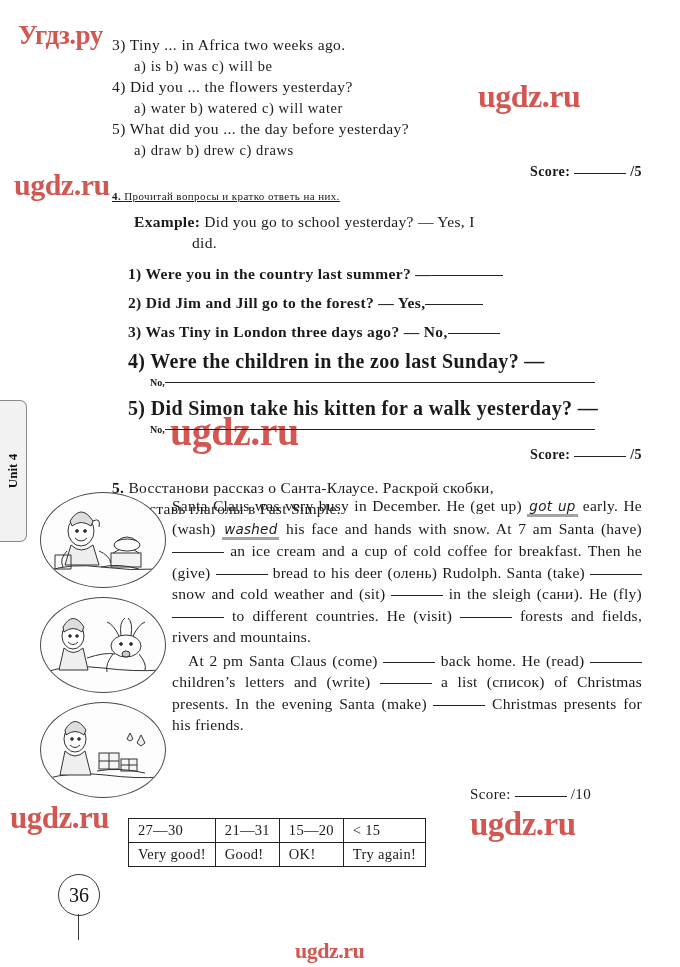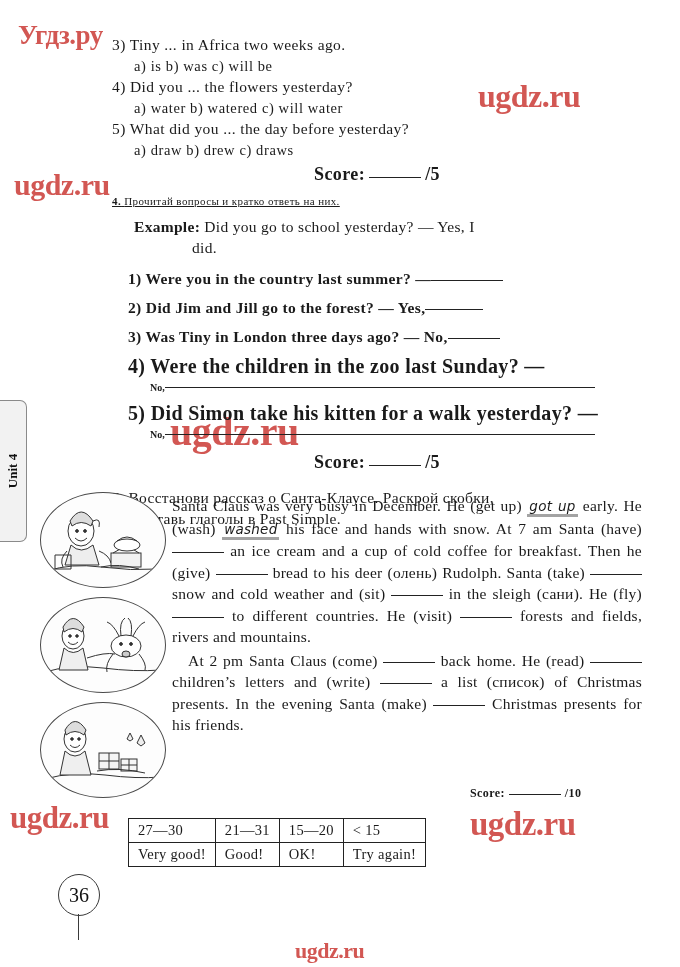--- a/index.html
+++ b/index.html
@@ -80,22 +80,22 @@
     white-space: nowrap;
   }
   .sub {
     font-size: 14.5px;
     line-height: 20px;
     letter-spacing: 0.6px;
     padding-left: 22px;
     white-space: nowrap;
   }
   .score {
-    text-align: center;
-    font-size: 18px;
+    text-align: right;
+    font-size: 14px;
     font-weight: bold;
     letter-spacing: 0.4px;
     margin-top: 4px;
   }
   .score .blank {
     display: inline-block;
     width: 52px;
     border-bottom: 1px solid #222;
     margin: 0 4px;
     vertical-align: 2px;
@@ -206,22 +206,22 @@
     background: #fdfdfd;
     margin-bottom: 9px;
   }
   .pic svg { position: absolute; left: 0; top: 0; }
 
   
   .score5 {
     position: absolute;
     left: 470px;
     top: 786px;
-    font-size: 12px;
-    font-weight: bold;
+    font-size: 15px;
+    font-weight: normal;
     letter-spacing: 0.4px;
   }
   .score5 .blank {
     display: inline-block;
     width: 52px;
     border-bottom: 1px solid #222;
     margin: 0 4px;
     vertical-align: 2px;
   }
 

